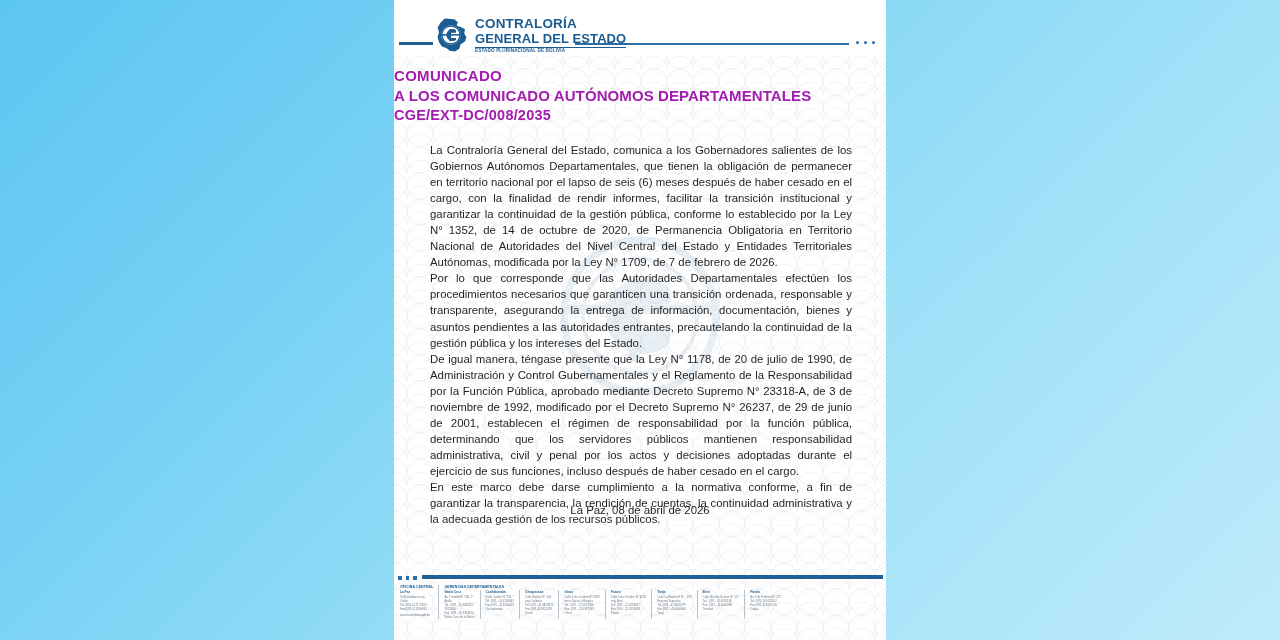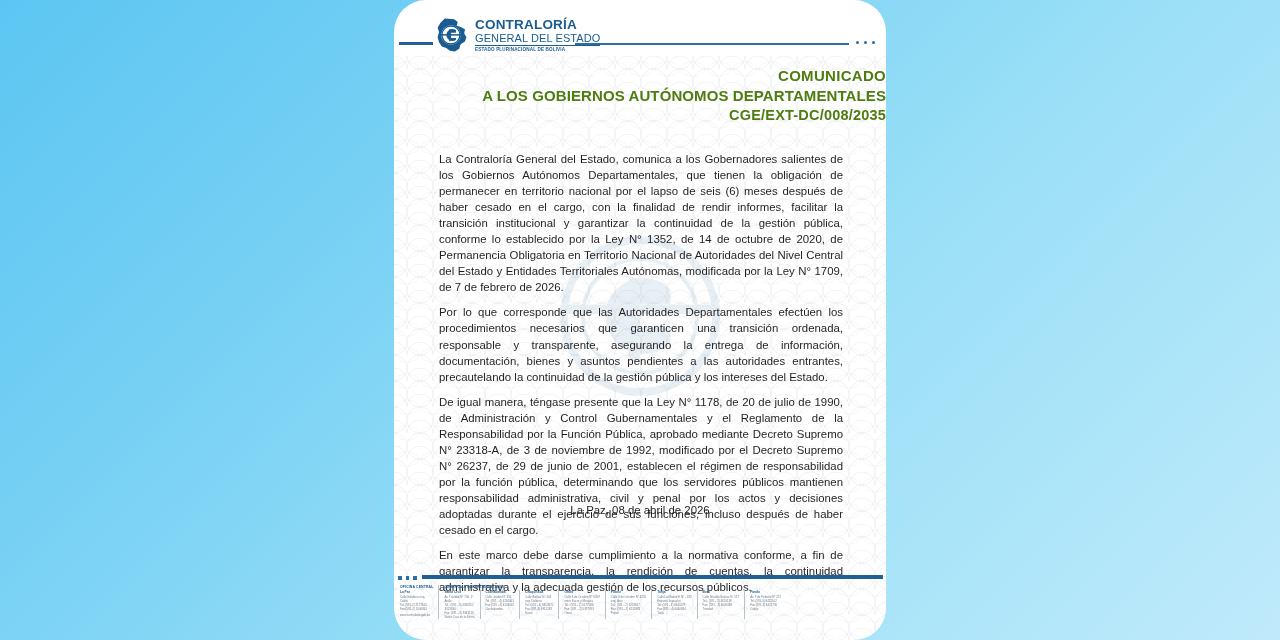--- a/index.html
+++ b/index.html
@@ -23,21 +23,20 @@
 
   
   .sheet {
     position: absolute;
     left: 394px;
     top: 0;
     width: 492px;
     height: 640px;
     background: #ffffff;
     overflow: hidden;
-    border-radius: 32px;
   }
 
   
   .guilloche {
     position: absolute;
     left: 0; top: 56px;
     width: 492px;
     height: 584px;
     opacity: 0.55;
     pointer-events: none;
@@ -106,63 +105,63 @@
     flex-direction: column;
     line-height: 1;
   }
   .logo-l1 {
     font-size: 13.5px;
     font-weight: bold;
     letter-spacing: .2px;
     color: #1a5c92;
   }
   .logo-l2 {
-    font-size: 11px;
-    font-weight: normal;
+    font-size: 13px;
+    font-weight: bold;
     letter-spacing: .1px;
     color: #1a5c92;
     margin-top: 1.5px;
     border-bottom: 1.6px solid #1a5c92;
     padding-bottom: 1.5px;
   }
   .logo-l3 {
     font-size: 4.6px;
     font-weight: bold;
     letter-spacing: .15px;
     color: #1a5c92;
     margin-top: 1.5px;
   }
 
   
   .titles {
     position: absolute;
     left: 0;
     top: 67px;
     width: 492px;
-    text-align: right;
-    color: #4d7c0f;
+    text-align: left;
+    color: #a21caf;
     font-weight: bold;
   }
   .title-1 { font-size: 15px; letter-spacing: .3px; }
   .title-2 { font-size: 15px; letter-spacing: .1px; margin-top: 3px; }
   .title-3 { font-size: 14.5px; letter-spacing: .2px; margin-top: 3px; }
 
   
   .body-text {
     position: absolute;
     left: 36px;
     top: 142px;
     width: 422px;
     color: #231f20;
     font-size: 11.4px;
     line-height: 16.05px;
     text-align: justify;
     text-justify: inter-word;
   }
-  .body-text p { margin: 9px; }
+  .body-text p { margin: 0; }
 
   .place-date {
     position: absolute;
     left: 0;
     top: 504px;
     width: 492px;
     text-align: center;
     font-size: 11.4px;
     color: #231f20;
   }
@@ -279,21 +278,21 @@
         <div class="logo-words">
           <span class="logo-l1">CONTRALORÍA</span>
           <span class="logo-l2">GENERAL DEL ESTADO</span>
           <span class="logo-l3">ESTADO PLURINACIONAL DE BOLIVIA</span>
         </div>
       </div>
     </div>
 
     <div class="titles">
       <div class="title-1">COMUNICADO</div>
-      <div class="title-2">A LOS GOBIERNOS AUTÓNOMOS DEPARTAMENTALES</div>
+      <div class="title-2">A LOS COMUNICADO AUTÓNOMOS DEPARTAMENTALES</div>
       <div class="title-3">CGE/EXT-DC/008/2035</div>
     </div>
 
     <div class="body-text">
       <p>La Contraloría General del Estado, comunica a los Gobernadores salientes de los Gobiernos Autónomos Departamentales, que tienen la obligación de permanecer en territorio nacional por el lapso de seis (6) meses después de haber cesado en el cargo, con la finalidad de rendir informes, facilitar la transición institucional y garantizar la continuidad de la gestión pública, conforme lo establecido por la Ley N° 1352, de 14 de octubre de 2020, de Permanencia Obligatoria en Territorio Nacional de Autoridades del Nivel Central del Estado y Entidades Territoriales Autónomas, modificada por la Ley N° 1709, de 7 de febrero de  2026.</p>
       <p>Por lo que corresponde que las Autoridades Departamentales efectúen los procedimientos necesarios que garanticen una transición ordenada, responsable y transparente, asegurando la entrega de información, documentación, bienes y asuntos pendientes a las autoridades entrantes, precautelando la continuidad de la gestión pública y los intereses del Estado.</p>
       <p>De igual manera, téngase presente que la Ley N° 1178, de 20 de julio de 1990, de Administración y Control Gubernamentales y el Reglamento de la Responsabilidad por la Función Pública, aprobado mediante Decreto Supremo N° 23318-A, de 3 de noviembre de 1992,  modificado por el Decreto Supremo N° 26237, de 29 de junio de 2001, establecen el régimen de responsabilidad por la función pública, determinando que los servidores públicos mantienen responsabilidad administrativa, civil y penal por los actos y decisiones adoptadas durante el ejercicio de sus funciones, incluso después de haber cesado en el cargo.</p>
       <p>En este marco debe darse cumplimiento a la normativa conforme, a fin de garantizar la transparencia, la rendición de cuentas, la continuidad administrativa y la adecuada gestión de los recursos públicos.</p>
     </div>
 

